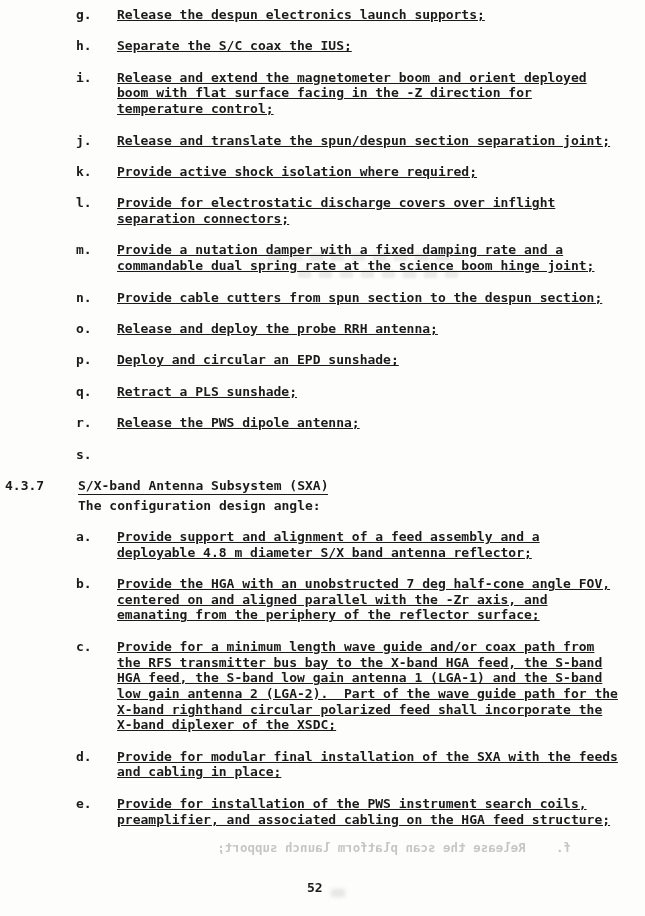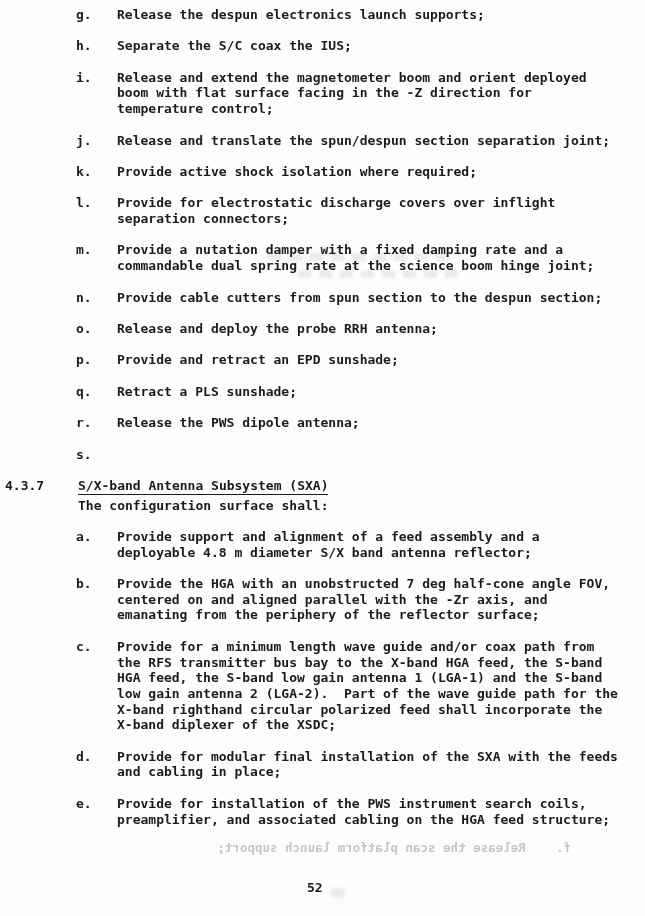--- a/index.html
+++ b/index.html
@@ -12,21 +12,21 @@
     color: #1b1b1b;
     font-family: "DejaVu Sans Mono", "Liberation Mono", monospace;
     font-weight: 700;
     font-size: 13px;
     line-height: 15.7px;
     overflow: hidden;
   }
   .content { position: absolute; top: 7px; left: 0; right: 0; }
   .item { display: flex; margin: 0 0 15.7px 76px; }
   .item .lbl { flex: 0 0 41px; width: 41px; white-space: pre; }
-  .item .txt { white-space: pre; }
+  .item .txt { white-space: pre; text-decoration: underline; }
   .section-head { display: flex; margin: 0 0 3px 5px; }
   .sec-num { flex: 0 0 73px; width: 73px; }
   .sec-title { border-bottom: 1.6px solid #1b1b1b; padding-bottom: 0px; }
   .intro { margin: 0 0 15.7px 78px; white-space: pre; }
   .page-number { position: absolute; left: 307px; top: 880px; }
   .bleed-strip {
     position: absolute;
     height: 8px;
     background: repeating-linear-gradient(90deg, rgba(80,80,80,0.18) 0 13px, rgba(80,80,80,0) 13px 21px);
     filter: blur(1.3px);
@@ -94,40 +94,40 @@
     <div class="item">
       <span class="lbl">n.</span>
       <div class="txt">Provide cable cutters from spun section to the despun section;</div>
     </div>
     <div class="item">
       <span class="lbl">o.</span>
       <div class="txt">Release and deploy the probe RRH antenna;</div>
     </div>
     <div class="item">
       <span class="lbl">p.</span>
-      <div class="txt">Provide and retract an EPD sunshade;</div>
+      <div class="txt">Deploy and circular an EPD sunshade;</div>
     </div>
     <div class="item">
       <span class="lbl">q.</span>
       <div class="txt">Retract a PLS sunshade;</div>
     </div>
     <div class="item">
       <span class="lbl">r.</span>
       <div class="txt">Release the PWS dipole antenna;</div>
     </div>
     <div class="item">
       <span class="lbl">s.</span>
     </div>
 
     <div class="section-head">
       <span class="sec-num">4.3.7</span>
       <span class="sec-title">S/X-band Antenna Subsystem (SXA)</span>
     </div>
 
-    <div class="intro">The configuration surface shall:</div>
+    <div class="intro">The configuration design angle:</div>
 
     <div class="item">
       <span class="lbl">a.</span>
       <div class="txt">Provide support and alignment of a feed assembly and a
 deployable 4.8 m diameter S/X band antenna reflector;</div>
     </div>
     <div class="item">
       <span class="lbl">b.</span>
       <div class="txt">Provide the HGA with an unobstructed 7 deg half-cone angle FOV,
 centered on and aligned parallel with the -Zr axis, and

